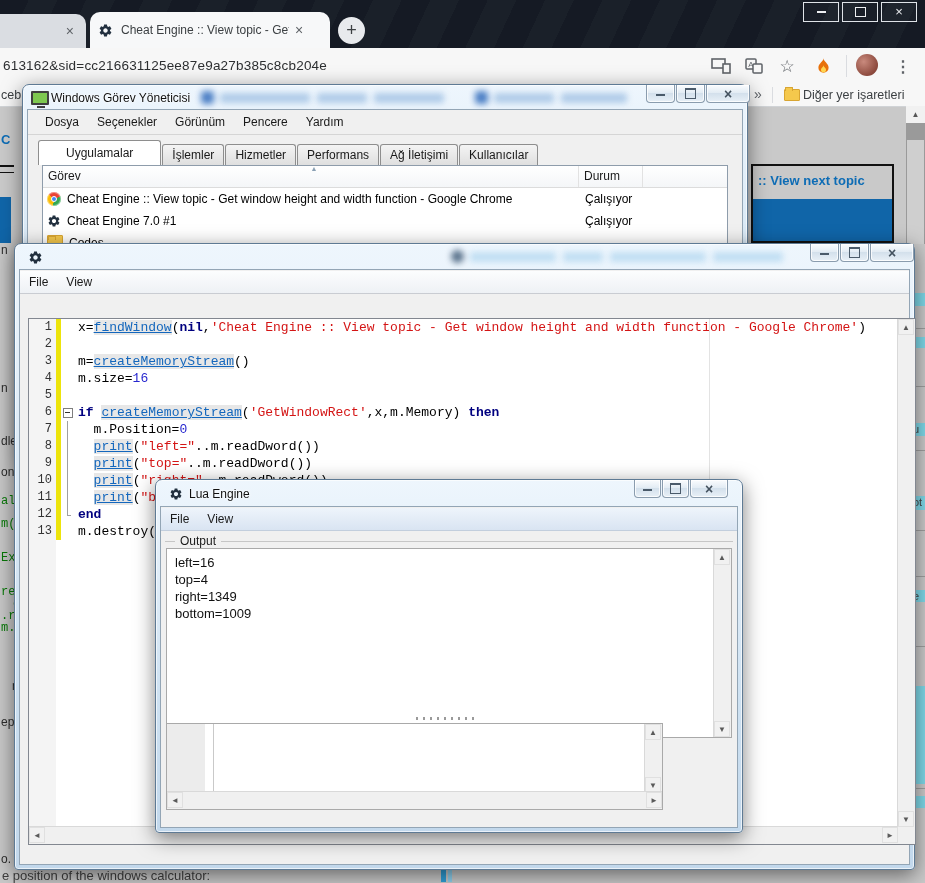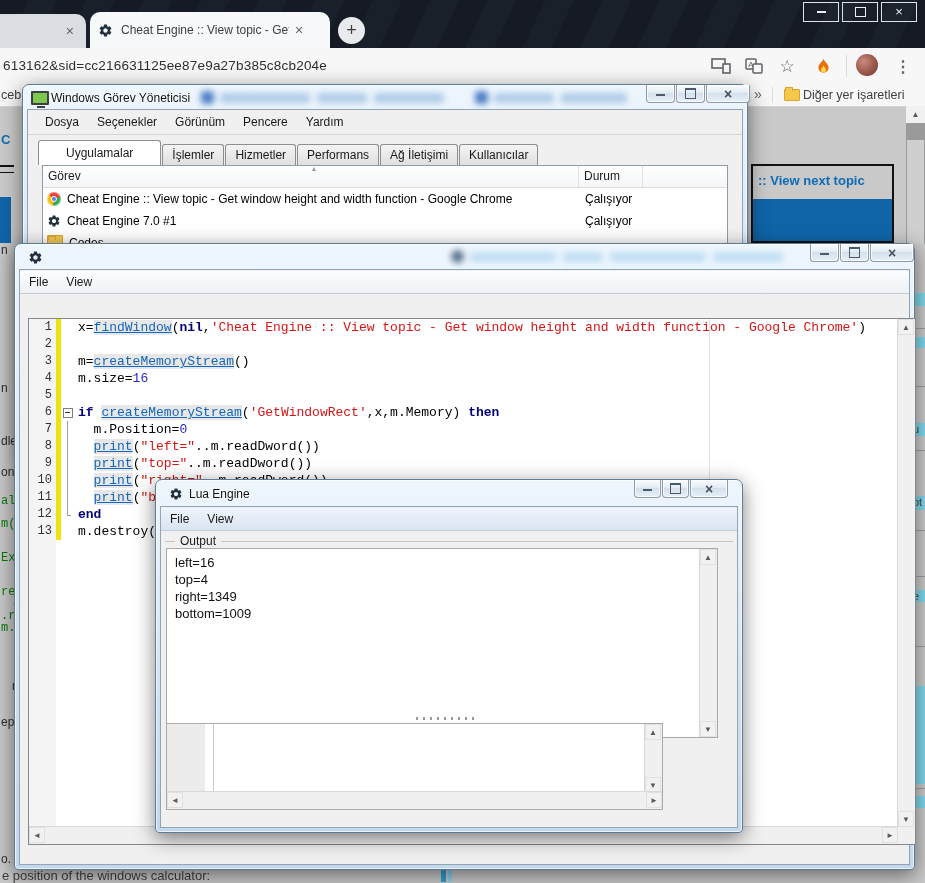--- a/index.html
+++ b/index.html
@@ -420,21 +420,21 @@
           <span class="g-close">×</span>
         </div>
     </div>
     <div class="wcontent" style="left:4px;right:4px;top:26px;bottom:4px;">
       <div class="menubar lemenu" style="left:0;right:0;top:1px;height:22px;">
           <span class="mi">File</span>
           <span class="mi">View</span>
         </div>
       <div class="grp-line" style="left:4px;right:4px;top:34px;"></div>
       <div class="grp-label" style="left:14px;top:27px;">Output</div>
-      <div class="le-out" style="left:5px;right:19px;top:41px;height:190px;">
+      <div class="le-out" style="left:5px;right:5px;top:41px;height:190px;">
         <div id="le-out" style="position:absolute;left:8px;top:5px;">
             <div class="outline">left=16</div>
             <div class="outline">top=4</div>
             <div class="outline">right=1349</div>
             <div class="outline">bottom=1009</div>
           </div>
         <div class="sb-v" style="bottom:0;">
           <div class="sar" style="top:0;left:0;">▲</div>
           <div class="sar" style="bottom:0;left:0;">▼</div>
         </div>

